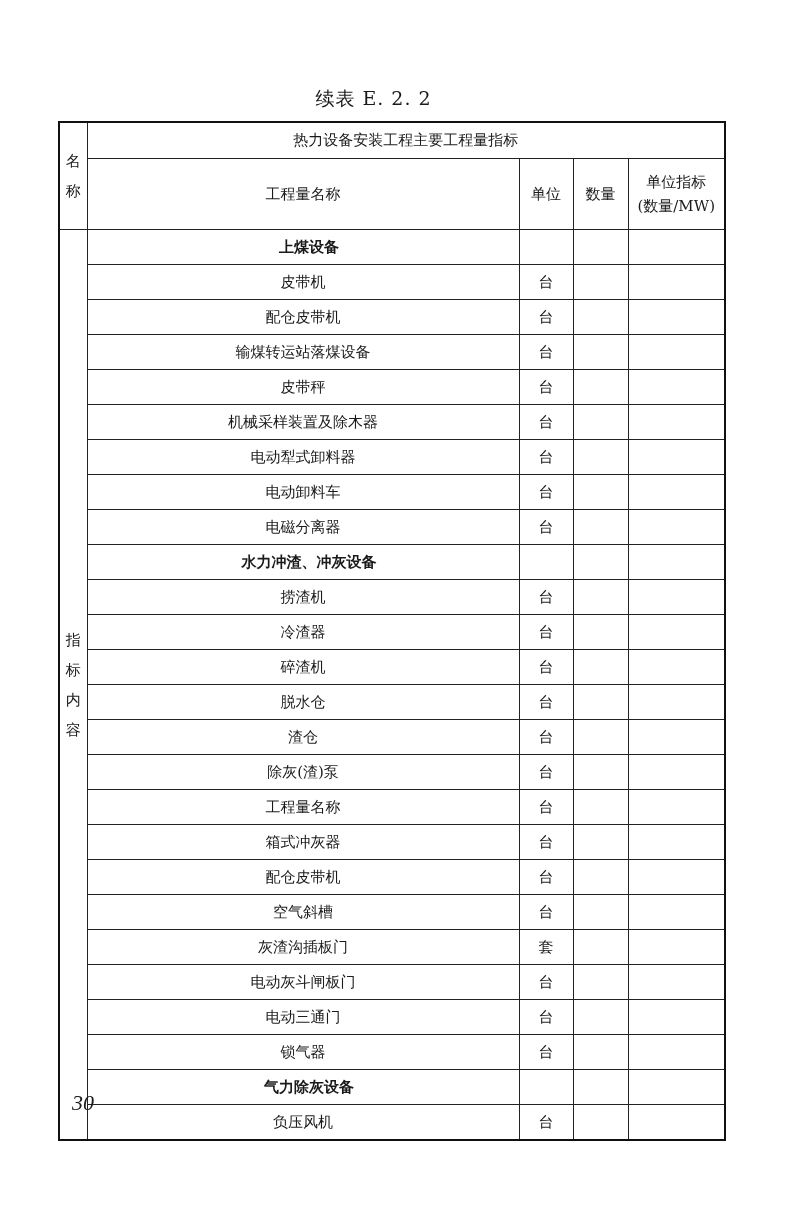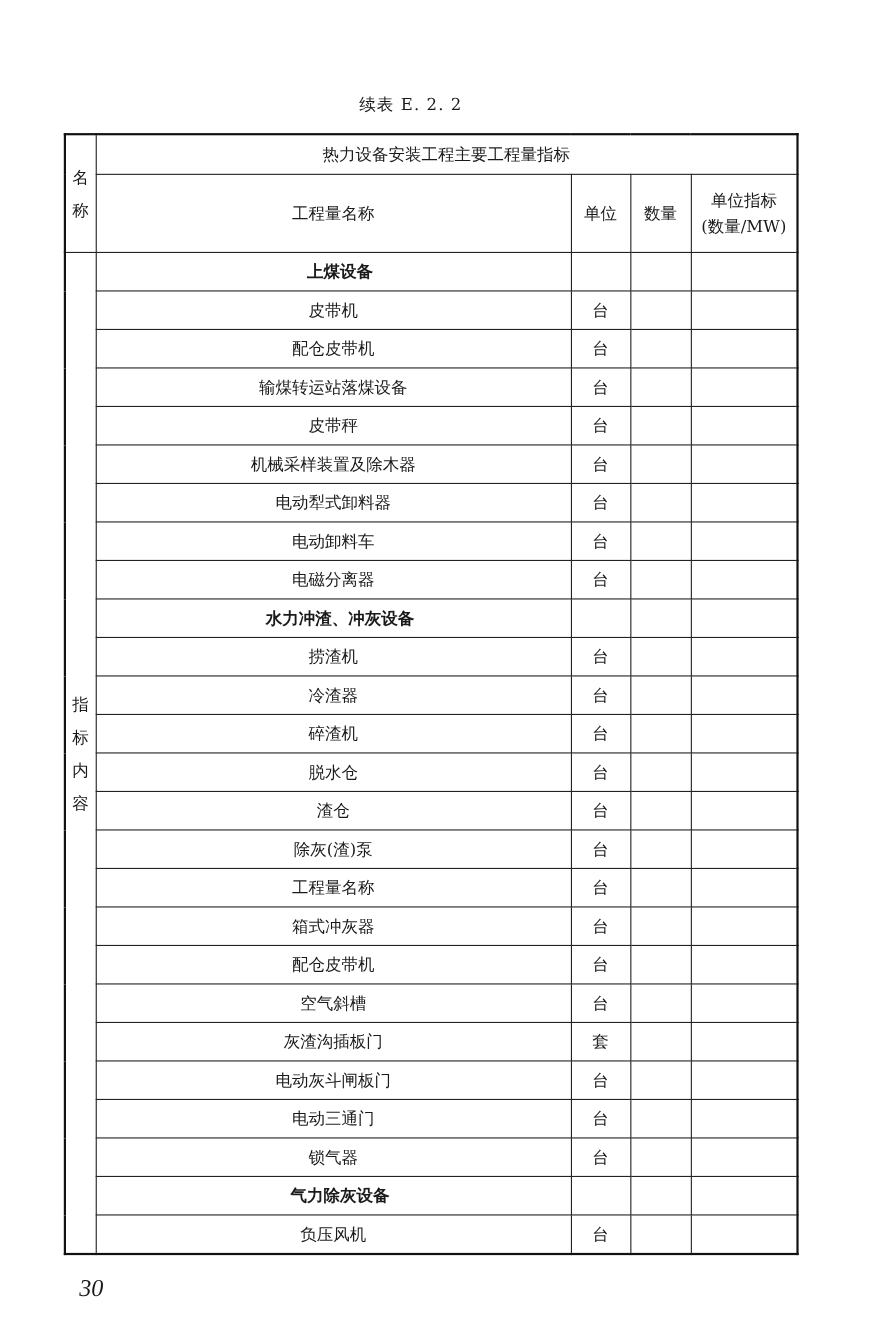--- a/index.html
+++ b/index.html
@@ -1,37 +1,37 @@
 <!DOCTYPE html>
 <html><head>
 <meta charset="utf-8">
 <style>
   html, body { margin:0; padding:0; background:#ffffff; }
   body { width:800px; height:1205px; position:relative; overflow:hidden;
          font-family:"DejaVu Serif","Liberation Serif",serif; color:#1a1a1a; }
   .caption { position:absolute; top:86px; left:0; width:747px; text-align:center;
-             font-size:15px; letter-spacing:1px; }
+             font-size:19px; letter-spacing:1px; }
   table.main { position:absolute; left:58px; top:121px; width:666px;
                border-collapse:collapse; table-layout:fixed; }
   table.main td { border:1.3px solid #222; padding:0; font-size:15px; text-align:center;
                   vertical-align:middle; overflow:hidden; white-space:nowrap; }
   table.main { border:2px solid #111; }
   .col-side { width:28px; }
   .col-name { width:432px; }
   .col-unit { width:54px; }
   .col-qty { width:55px; }
   .col-idx { width:97px; }
   .vert { line-height:30px; font-size:16px; white-space:normal !important; }
   .vert span { display:block; }
   .hdr-top { height:35px; font-size:15px; }
   .hdr-bot { height:70px; }
   .idx-hdr { line-height:24px; white-space:normal !important; font-size:14.5px;margin-left:45px; }
   tr.row td { height:34px; }
   td.sect { text-align:left; padding-left:12px !important; font-weight:bold; }
-  .page-num { position:absolute; left:72px; top:1158px; font-style:italic; font-size:22px;
+  .page-num { position:absolute; left:72px; top:1090px; font-style:italic; font-size:22px;
               font-family:"Liberation Serif","DejaVu Serif",serif; }
 </style>
 </head>
 <body>
 
 <div class="caption">续表 E. 2. 2</div>
 
 <table class="main">
   <colgroup>
     <col class="col-side">

